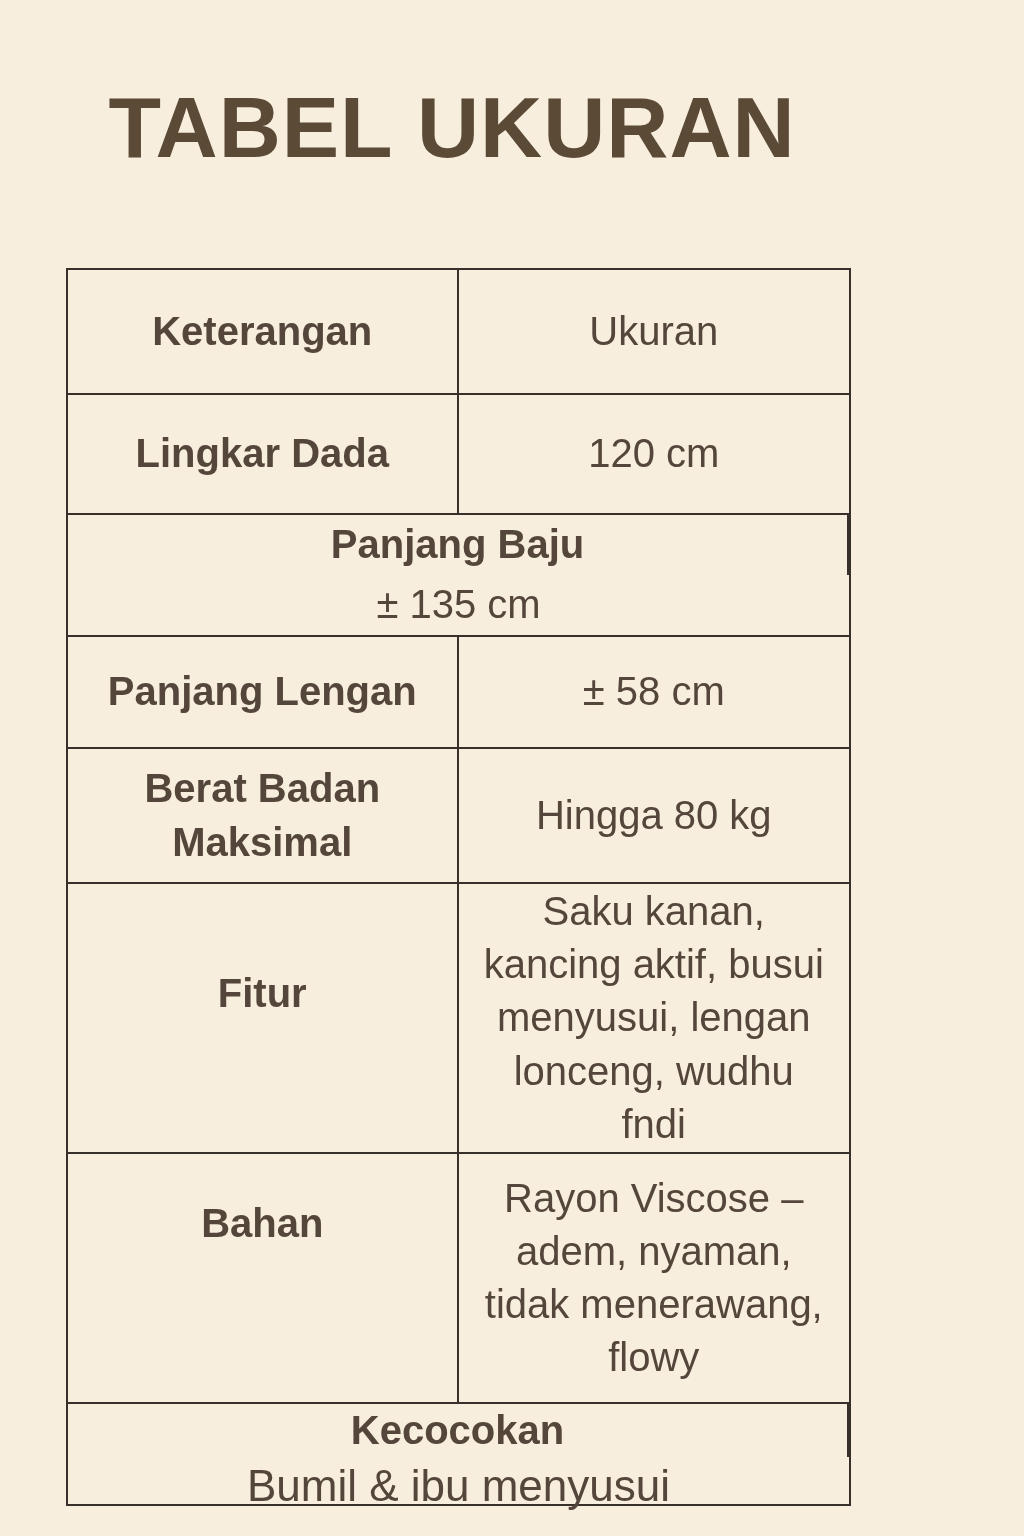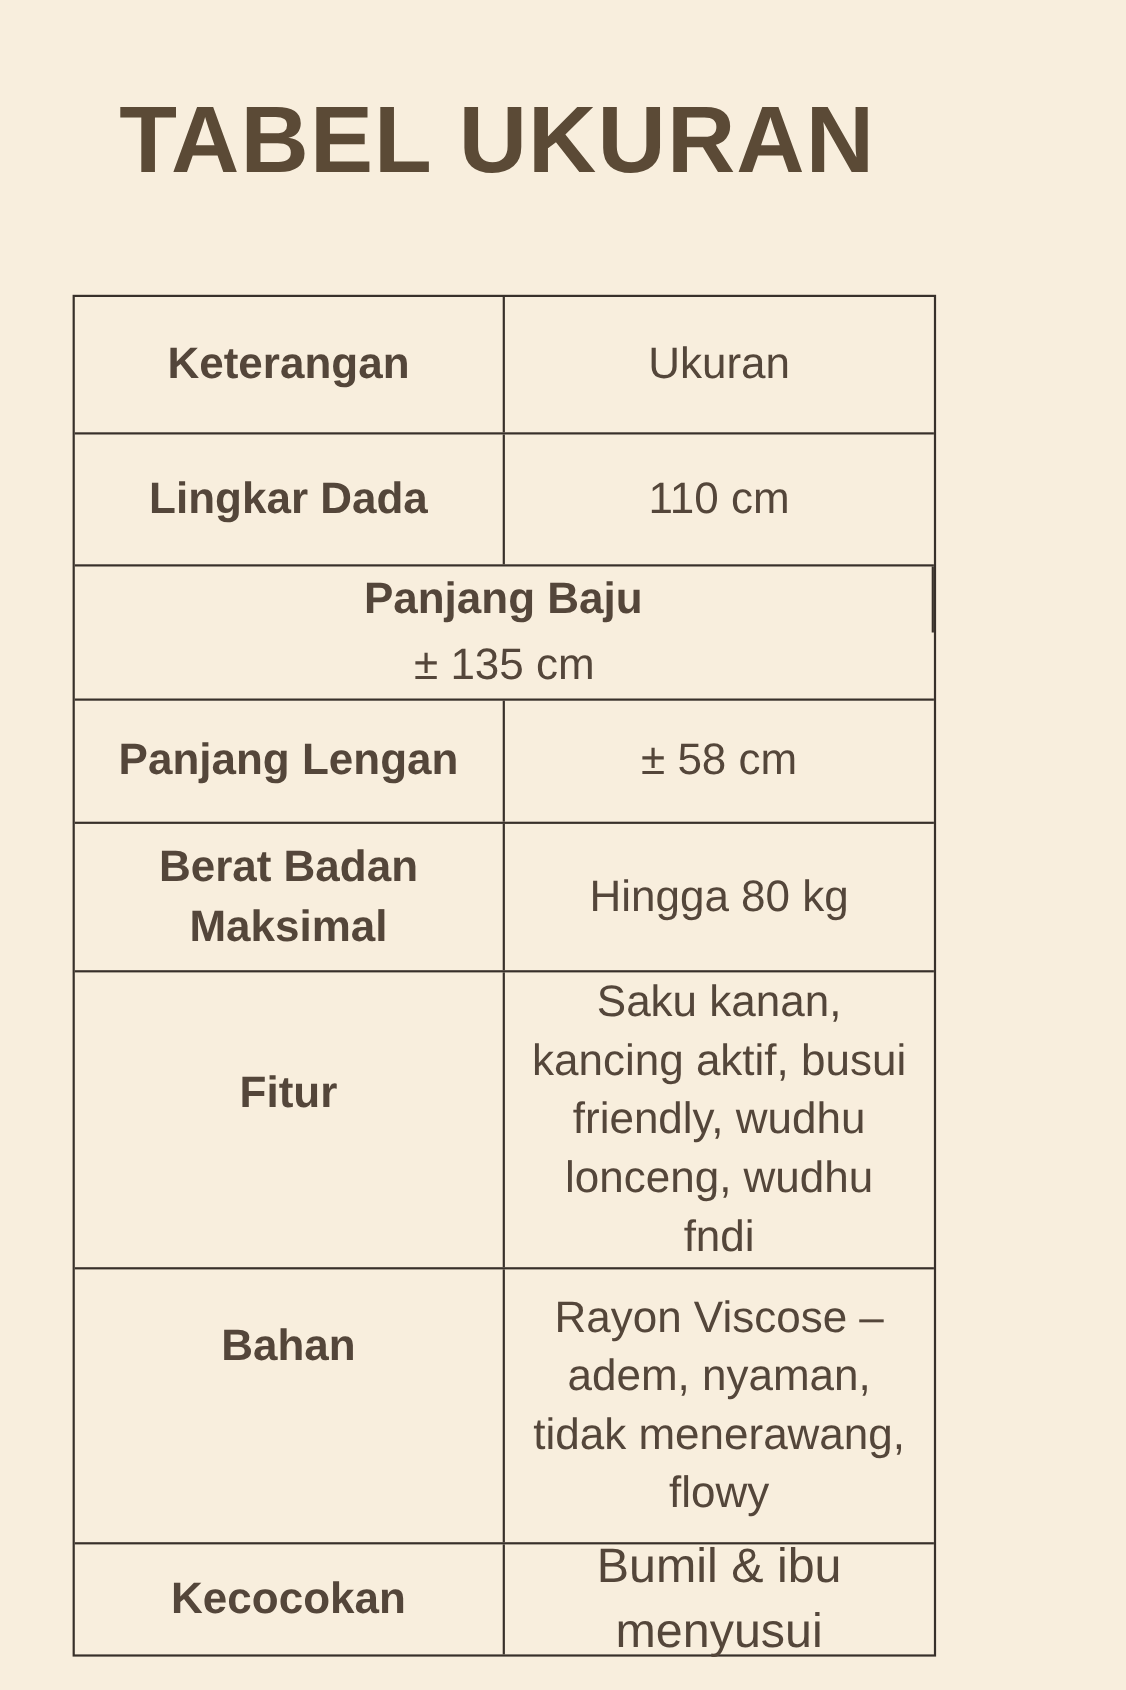--- a/index.html
+++ b/index.html
@@ -53,21 +53,21 @@
   .cell.head  { font-weight: 600; }
   .cell.value { font-weight: 400; }
 
   .h-header { height: 123px; }
   .h-r0 { height: 120px; }
   .h-r1 { height: 122px; flex-direction: column; }
   .h-r2 { height: 112px; }
   .h-r3 { height: 135px; }
   .h-r4 { height: 270px; }
   .h-r5 { height: 250px; }
-  .h-r6 { height: 102px; }
+  .h-r6 { height: 102px; flex-direction: column; }
 
   .nudge-sm > span { transform: translateY(-24px); display: inline-block; }
   .nudge-lg > span { transform: translateY(-54px); display: inline-block; }
   .cell.small { font-size: 44px; }
 </style>
 </head>
 <body>
 
 <div class="canvas">
 
@@ -75,21 +75,21 @@
 
   <div class="size-table">
 
     <div class="t-row h-header">
       <div class="cell label head">Keterangan</div>
       <div class="cell value head">Ukuran</div>
     </div>
 
     <div class="t-row h-r0">
       <div class="cell label">Lingkar Dada</div>
-      <div class="cell value">110 cm</div>
+      <div class="cell value">120 cm</div>
     </div>
 
     <div class="t-row h-r1">
       <div class="cell label">Panjang Baju</div>
       <div class="cell value">± 135 cm</div>
     </div>
 
     <div class="t-row h-r2">
       <div class="cell label">Panjang Lengan</div>
       <div class="cell value">± 58 cm</div>
@@ -100,21 +100,21 @@
 Maksimal</div>
       <div class="cell value">Hingga 80 kg</div>
     </div>
 
     <div class="t-row h-r4">
       <div class="cell label nudge-sm">
         <span>Fitur</span>
       </div>
       <div class="cell value">Saku kanan,
 kancing aktif, busui
-friendly, wudhu
+menyusui, lengan
 lonceng, wudhu fndi</div>
     </div>
 
     <div class="t-row h-r5">
       <div class="cell label nudge-lg">
         <span>Bahan</span>
       </div>
       <div class="cell value">Rayon Viscose –
 adem, nyaman,
 tidak menerawang,

